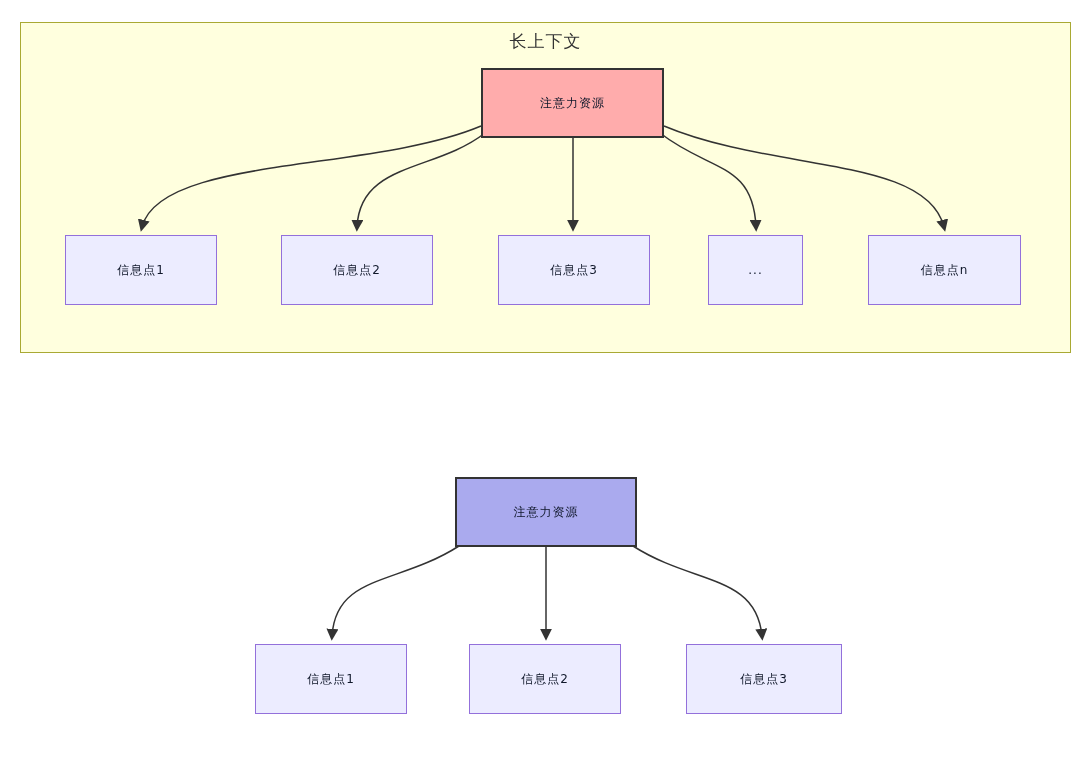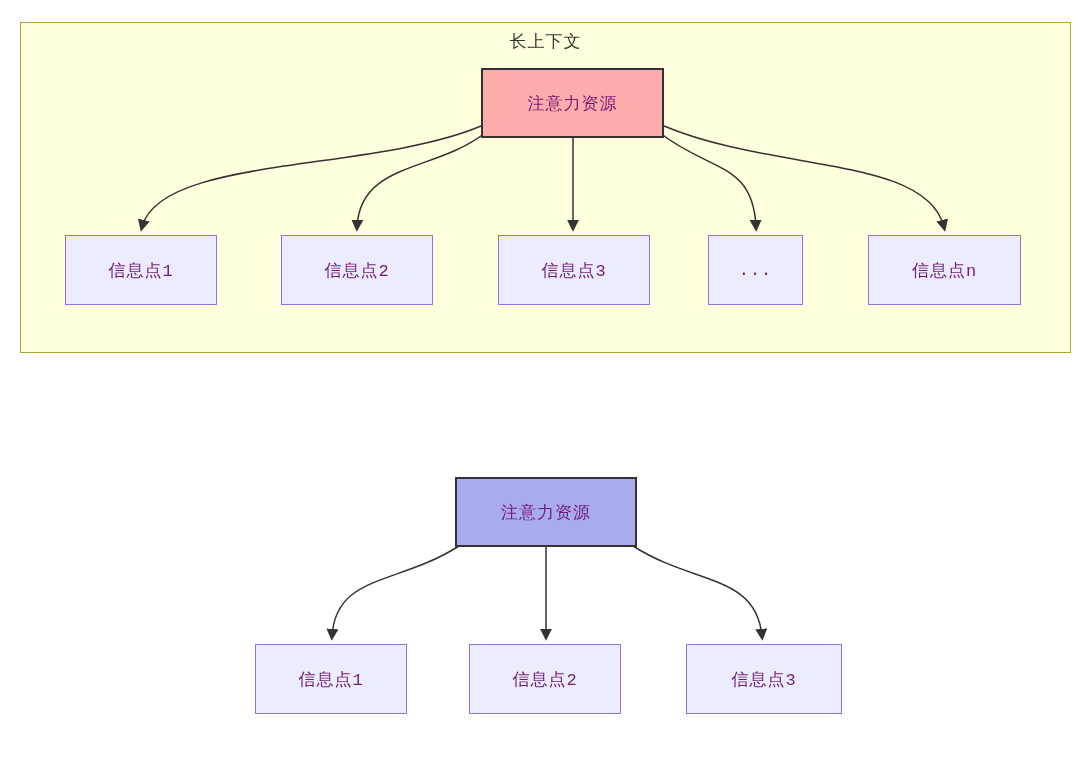--- a/index.html
+++ b/index.html
@@ -28,24 +28,23 @@
     font-size: 17px;
     color: #333333;
     letter-spacing: 1px;
   }
   .node {
     position: absolute;
     box-sizing: border-box;
     display: flex;
     align-items: center;
     justify-content: center;
-    font-size: 17px;
-    color: #701a75;
+    font-size: 12px;
+    color: #0f172a;
     letter-spacing: 1px;
-    font-family: Liberation Mono, monospace;
   }
   .root-node { border: 2px solid #333333; }
   .root-long  { background: #FFACAC; }
   .root-short { background: #AAAAEE; }
   .info-node {
     background: #ECECFF;
     border: 1.5px solid #9370DB;
   }
   .edges-layer {
     position: absolute;

